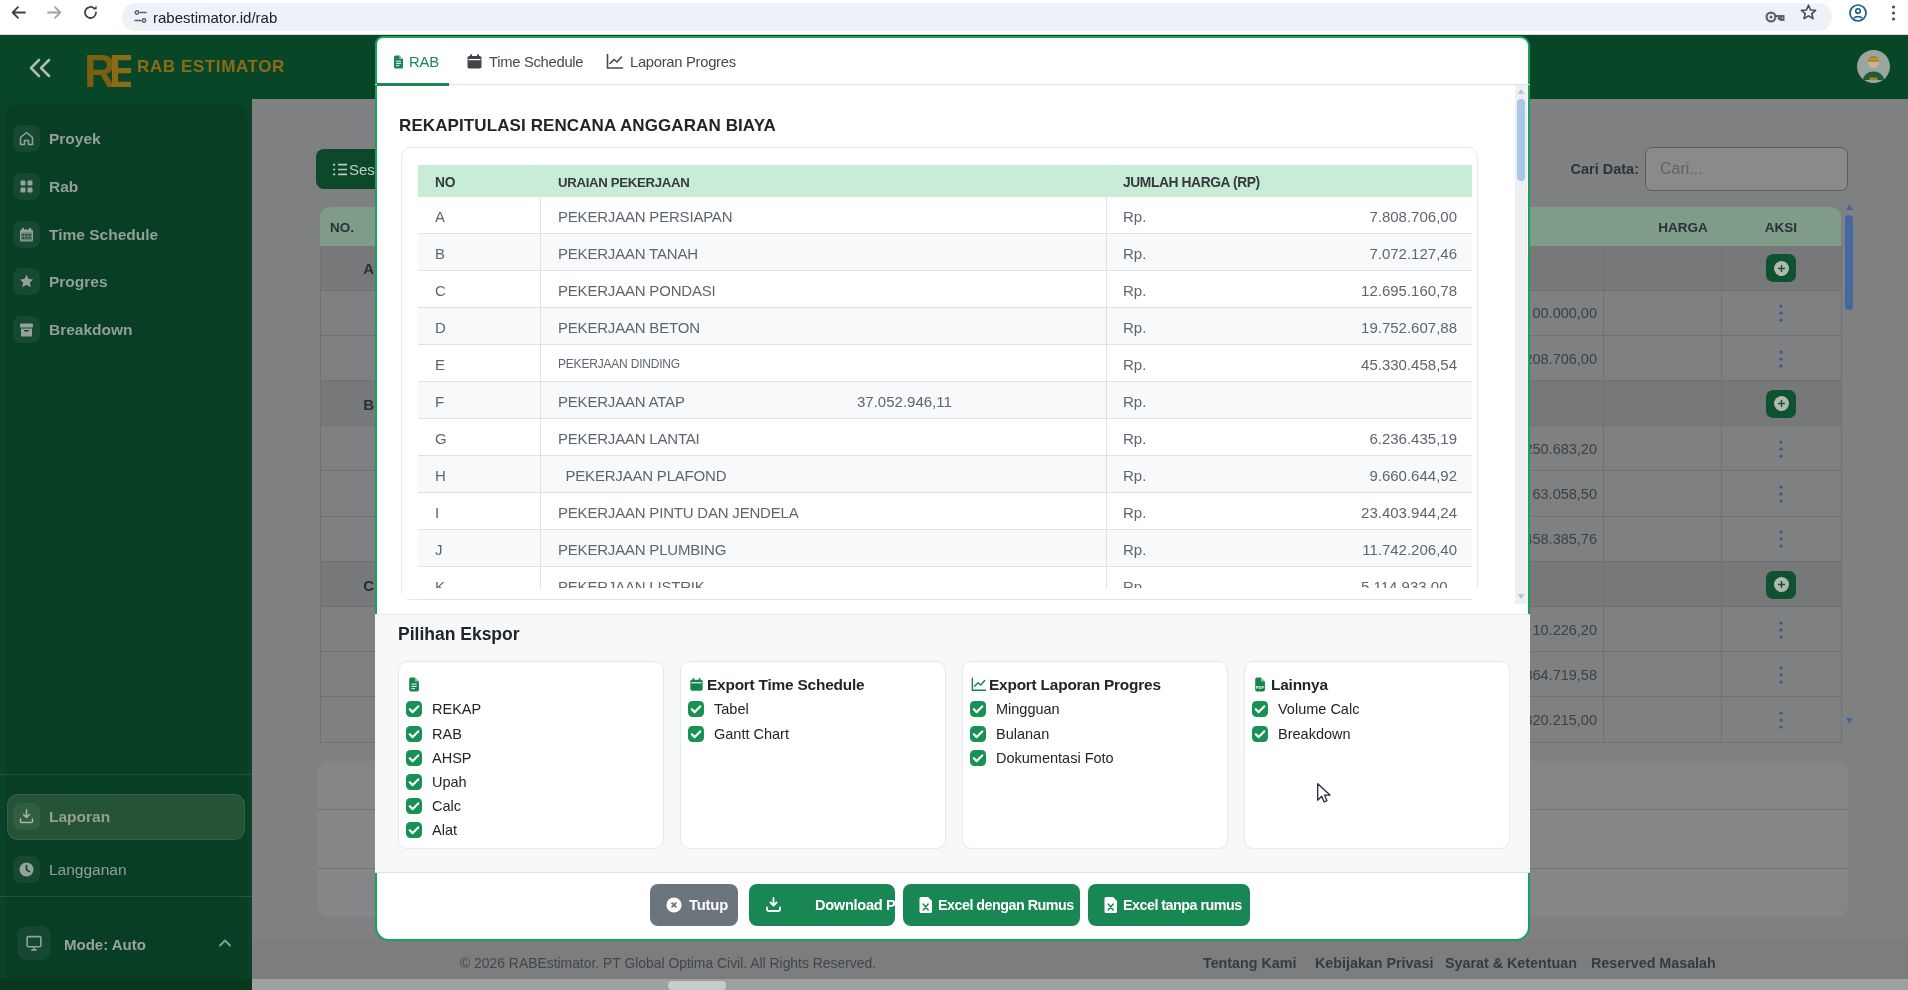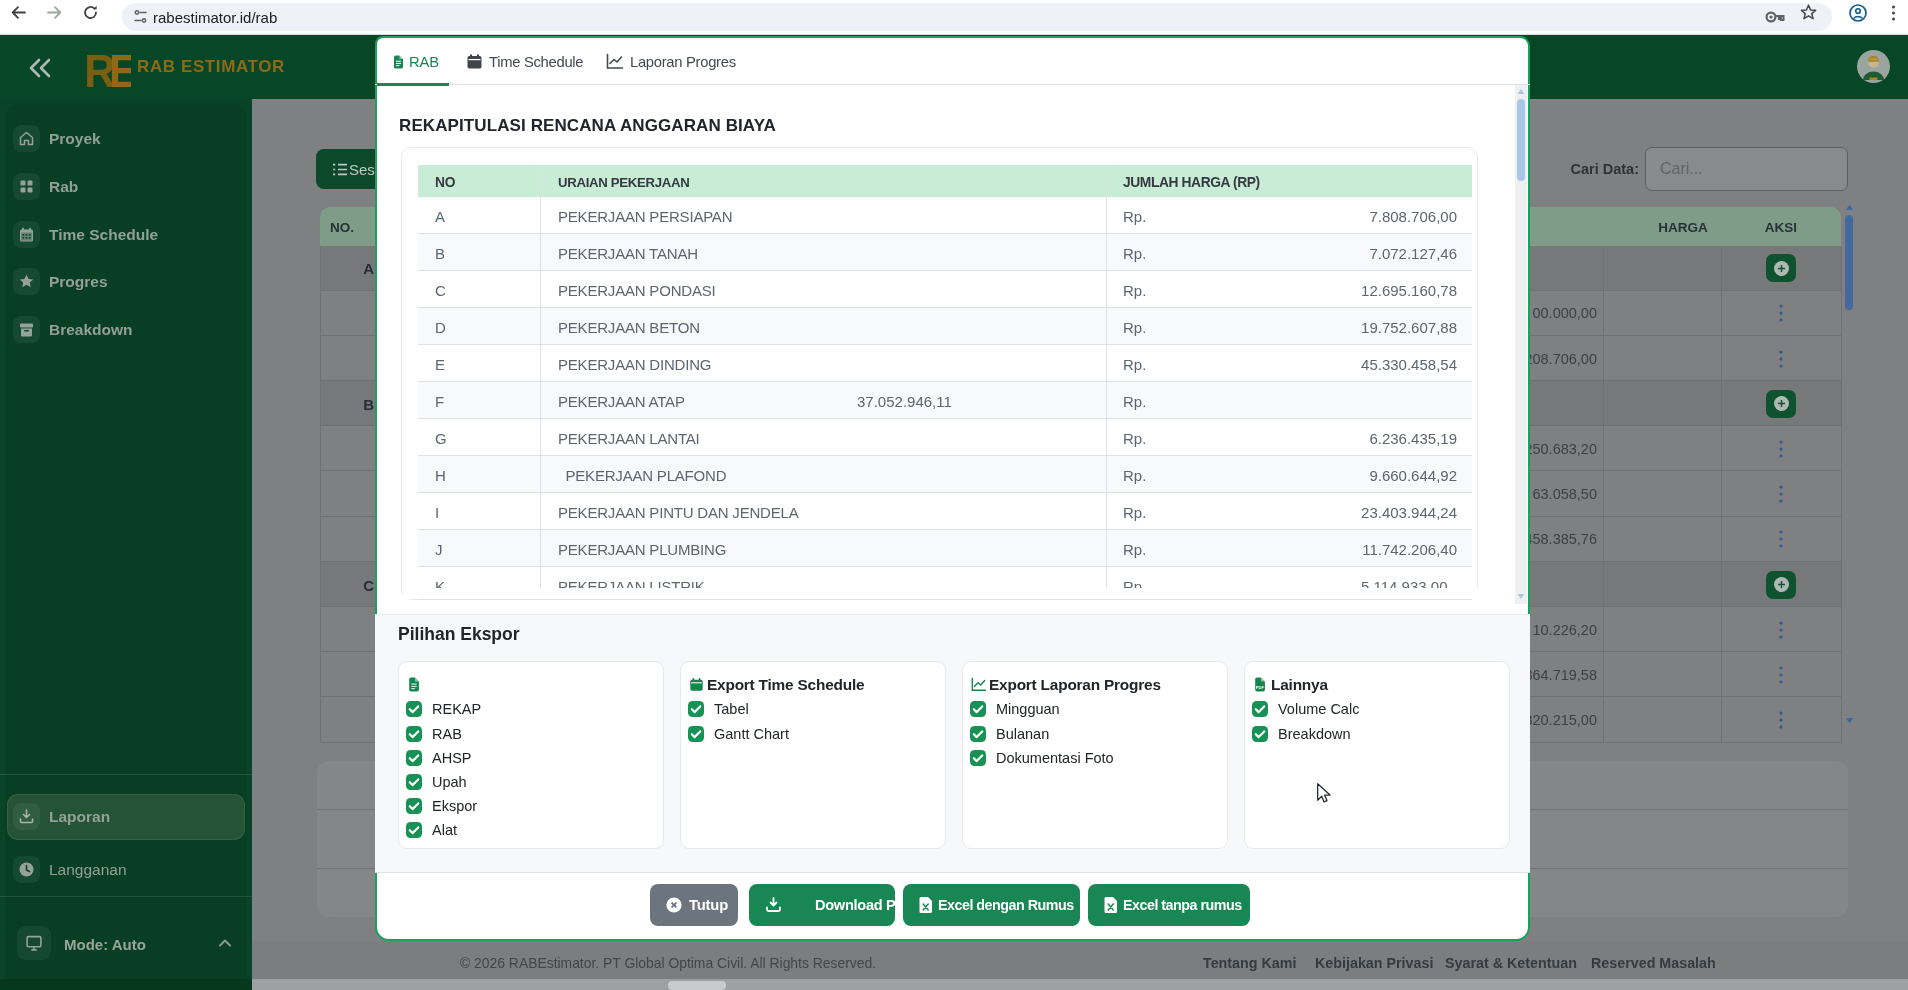--- a/index.html
+++ b/index.html
@@ -288,21 +288,21 @@
 <div class="ab txt" style="left:183.5px;top:253.5px;transform:translateY(-50%);font-size:15px;color:#5C6670;font-weight:400;letter-spacing:-0.2px;">PEKERJAAN PONDASI</div>
 <div class="ab txt" style="left:748.5px;top:253.5px;transform:translateY(-50%);font-size:15px;color:#5C6670;font-weight:400;">Rp.</div>
 <div class="ab txt" style="left:482.5px;top:253.5px;width:600px;text-align:right;transform:translateY(-50%);font-size:15px;color:#5C6670;font-weight:400;">12.695.160,78</div>
 <div class="ab" style="left:43.5px;top:272.0px;width:1054px;height:37.0px;background:#F8F9FA;border-bottom:1px solid #DEE2E6;"></div>
 <div class="ab txt" style="left:60.5px;top:290.5px;transform:translateY(-50%);font-size:15px;color:#5C6670;font-weight:400;">D</div>
 <div class="ab txt" style="left:183.5px;top:290.5px;transform:translateY(-50%);font-size:15px;color:#5C6670;font-weight:400;letter-spacing:-0.2px;">PEKERJAAN BETON</div>
 <div class="ab txt" style="left:748.5px;top:290.5px;transform:translateY(-50%);font-size:15px;color:#5C6670;font-weight:400;">Rp.</div>
 <div class="ab txt" style="left:482.5px;top:290.5px;width:600px;text-align:right;transform:translateY(-50%);font-size:15px;color:#5C6670;font-weight:400;">19.752.607,88</div>
 <div class="ab" style="left:43.5px;top:309.0px;width:1054px;height:37.0px;background:#FFFFFF;border-bottom:1px solid #DEE2E6;"></div>
 <div class="ab txt" style="left:60.5px;top:327.5px;transform:translateY(-50%);font-size:15px;color:#5C6670;font-weight:400;">E</div>
-<div class="ab txt" style="left:183.5px;top:327.5px;transform:translateY(-50%);font-size:15px;color:#5C6670;font-weight:400;letter-spacing:-0.2px;">PEKERJAAN DINDING</div>
+<div class="ab txt" style="left:183.5px;top:327.5px;transform:translateY(-50%);font-size:12px;color:#5C6670;font-weight:400;letter-spacing:-0.2px;">PEKERJAAN DINDING</div>
 <div class="ab txt" style="left:748.5px;top:327.5px;transform:translateY(-50%);font-size:15px;color:#5C6670;font-weight:400;">Rp.</div>
 <div class="ab txt" style="left:482.5px;top:327.5px;width:600px;text-align:right;transform:translateY(-50%);font-size:15px;color:#5C6670;font-weight:400;">45.330.458,54</div>
 <div class="ab" style="left:43.5px;top:346.0px;width:1054px;height:37.0px;background:#F8F9FA;border-bottom:1px solid #DEE2E6;"></div>
 <div class="ab txt" style="left:60.5px;top:364.5px;transform:translateY(-50%);font-size:15px;color:#5C6670;font-weight:400;">F</div>
 <div class="ab txt" style="left:183.5px;top:364.5px;transform:translateY(-50%);font-size:15px;color:#5C6670;font-weight:400;letter-spacing:-0.2px;">PEKERJAAN ATAP</div>
 <div class="ab txt" style="left:748.5px;top:364.5px;transform:translateY(-50%);font-size:15px;color:#5C6670;font-weight:400;">Rp.</div>
 <div class="ab txt" style="left:482.5px;top:364.5px;width:600px;text-align:left;transform:translateY(-50%);font-size:15px;color:#5C6670;font-weight:400;">37.052.946,11</div>
 <div class="ab" style="left:43.5px;top:383.0px;width:1054px;height:37.0px;background:#FFFFFF;border-bottom:1px solid #DEE2E6;"></div>
 <div class="ab txt" style="left:60.5px;top:401.5px;transform:translateY(-50%);font-size:15px;color:#5C6670;font-weight:400;">G</div>
 <div class="ab txt" style="left:183.5px;top:401.5px;transform:translateY(-50%);font-size:15px;color:#5C6670;font-weight:400;letter-spacing:-0.2px;">PEKERJAAN LANTAI</div>
@@ -361,21 +361,21 @@
         <path d="M3.8 8.2 6.7 11.1 12.2 5.4" stroke="#fff" stroke-width="2.2" fill="none" stroke-linecap="round" stroke-linejoin="round"></path>
       </svg></div>
 <div class="ab txt" style="left:57.5px;top:721.8px;transform:translateY(-50%);font-size:14.5px;color:#212529;font-weight:400;">AHSP</div>
 <div class="ab" style="left:31.5px;top:738.0px;width:16px;height:16px;background:#189254;border-radius:4.5px;"><svg width="16" height="16" viewBox="0 0 16 16">
         <path d="M3.8 8.2 6.7 11.1 12.2 5.4" stroke="#fff" stroke-width="2.2" fill="none" stroke-linecap="round" stroke-linejoin="round"></path>
       </svg></div>
 <div class="ab txt" style="left:57.5px;top:746.0px;transform:translateY(-50%);font-size:14.5px;color:#212529;font-weight:400;">Upah</div>
 <div class="ab" style="left:31.5px;top:762.1999999999999px;width:16px;height:16px;background:#189254;border-radius:4.5px;"><svg width="16" height="16" viewBox="0 0 16 16">
         <path d="M3.8 8.2 6.7 11.1 12.2 5.4" stroke="#fff" stroke-width="2.2" fill="none" stroke-linecap="round" stroke-linejoin="round"></path>
       </svg></div>
-<div class="ab txt" style="left:57.5px;top:770.1999999999999px;transform:translateY(-50%);font-size:14.5px;color:#212529;font-weight:400;">Ekspor</div>
+<div class="ab txt" style="left:57.5px;top:770.1999999999999px;transform:translateY(-50%);font-size:14.5px;color:#212529;font-weight:400;">Calc</div>
 <div class="ab" style="left:31.5px;top:786.4px;width:16px;height:16px;background:#189254;border-radius:4.5px;"><svg width="16" height="16" viewBox="0 0 16 16">
         <path d="M3.8 8.2 6.7 11.1 12.2 5.4" stroke="#fff" stroke-width="2.2" fill="none" stroke-linecap="round" stroke-linejoin="round"></path>
       </svg></div>
 <div class="ab txt" style="left:57.5px;top:794.4px;transform:translateY(-50%);font-size:14.5px;color:#212529;font-weight:400;">Alat</div>
 <div class="ab" style="left:305.5px;top:625px;width:266px;height:188px;background:#fff;border:1px solid #E7E9EB;border-radius:9px;"></div>
 <svg class="ab" style="left:314.5px;top:641px" width="15" height="15" viewBox="0 0 17 17">
       <rect x="1.5" y="3" width="14" height="12.5" rx="1.8" fill="#15854E"></rect>
       <rect x="4" y="1.2" width="2" height="3.2" rx="0.9" fill="#15854E"></rect>
       <rect x="11" y="1.2" width="2" height="3.2" rx="0.9" fill="#15854E"></rect>
       <rect x="2.5" y="6" width="12" height="1.2" fill="#fff"></rect>

